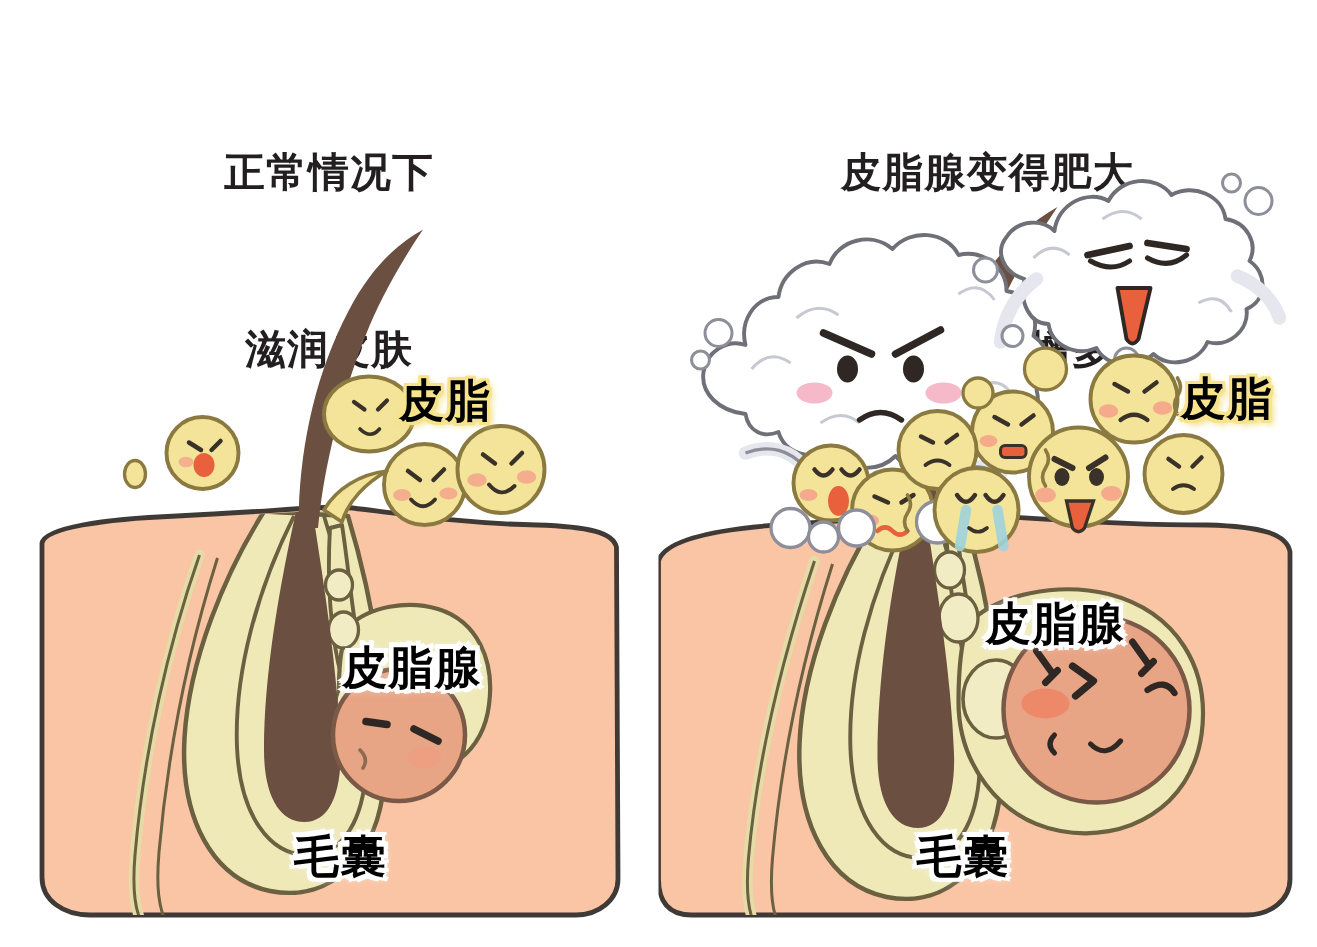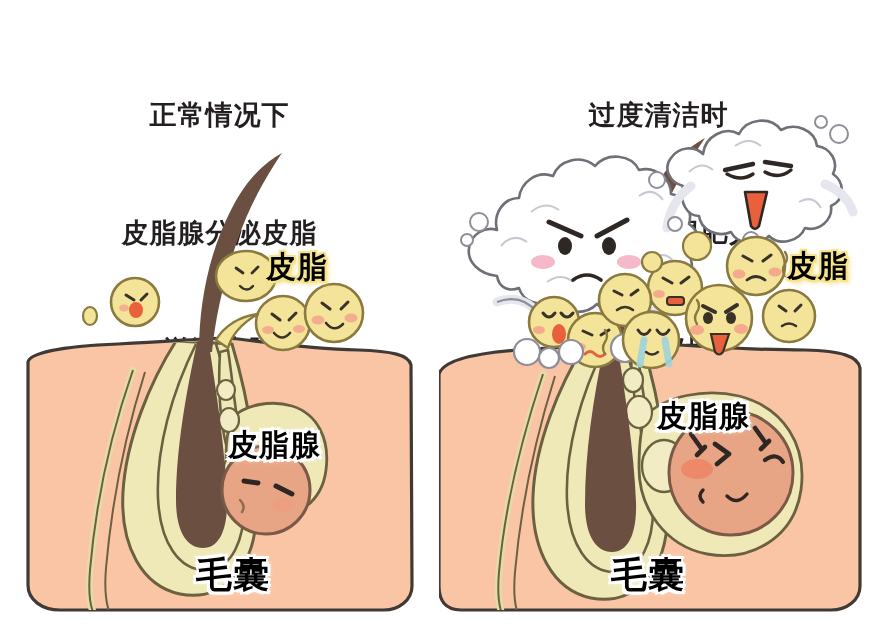--- a/index.html
+++ b/index.html
@@ -64,32 +64,31 @@
       3px 3px 4px rgba(240,220,120,.95), 0 0 6px rgba(245,225,130,.9);
   }
   .lbl-white {
     font-size: 30px;
     text-shadow:
       2px 0 0 #fff, -2px 0 0 #fff, 0 2px 0 #fff, 0 -2px 0 #fff,
       2px 2px 0 #fff, -2px 2px 0 #fff, 2px -2px 0 #fff, -2px -2px 0 #fff,
       3px 3px 0 #fff, -3px 3px 0 #fff, 3px -3px 0 #fff, -3px -3px 0 #fff,
       0 0 7px rgba(255,255,255,1);
   }
-  .lbl-follicle { font-size: 36px; }
+  .lbl-follicle { font-size: 30px; }
 </style>
 </head>
 <body>
 
 <div id="stage">
 
   <div class="panel" id="panel-left">
 
     <div class="title-block">
       <span class="title-line">正常情况下</span>
-      <span class="title-line">皮脂腺分泌皮脂</span>
       <span class="title-line">滋润皮肤</span>
     </div>
 
     <svg class="svg-layer" viewBox="0 0 439 631">
       <defs>
         <clipPath id="skinClipL">
           <path d="M28,360 C30,352 70,348 120,346 C190,342 215,340 226,340
                    C250,342 300,350 360,352 C392,353 408,356 410,364
                    L412,586 C412,600 400,610 385,610 L60,610
                    C42,610 28,600 28,586 Z"></path>
@@ -206,21 +205,20 @@
     <div class="lbl lbl-sebum" style="left:266px; top:247px;">皮脂</div>
 
     <div class="lbl lbl-white" style="left:228px; top:425px;">皮脂腺</div>
 
     <div class="lbl lbl-white lbl-follicle" style="left:196px; top:551px;">毛囊</div>
   </div>
 
   <div class="panel" id="panel-right">
 
     <div class="title-block">
-      <span class="title-line">过度清洁时</span>
       <span class="title-line">皮脂腺变得肥大</span>
       <span class="title-line">皮脂分泌增多</span>
     </div>
 
     <svg class="svg-layer" viewBox="0 0 439 631">
       <defs>
         <clipPath id="skinClipR">
           <path d="M0,372 C4,360 40,352 96,350 C150,348 176,344 196,344
                    C224,346 300,352 368,352 C402,353 418,357 420,368
                    L420,586 C420,600 408,610 392,610 L22,610

